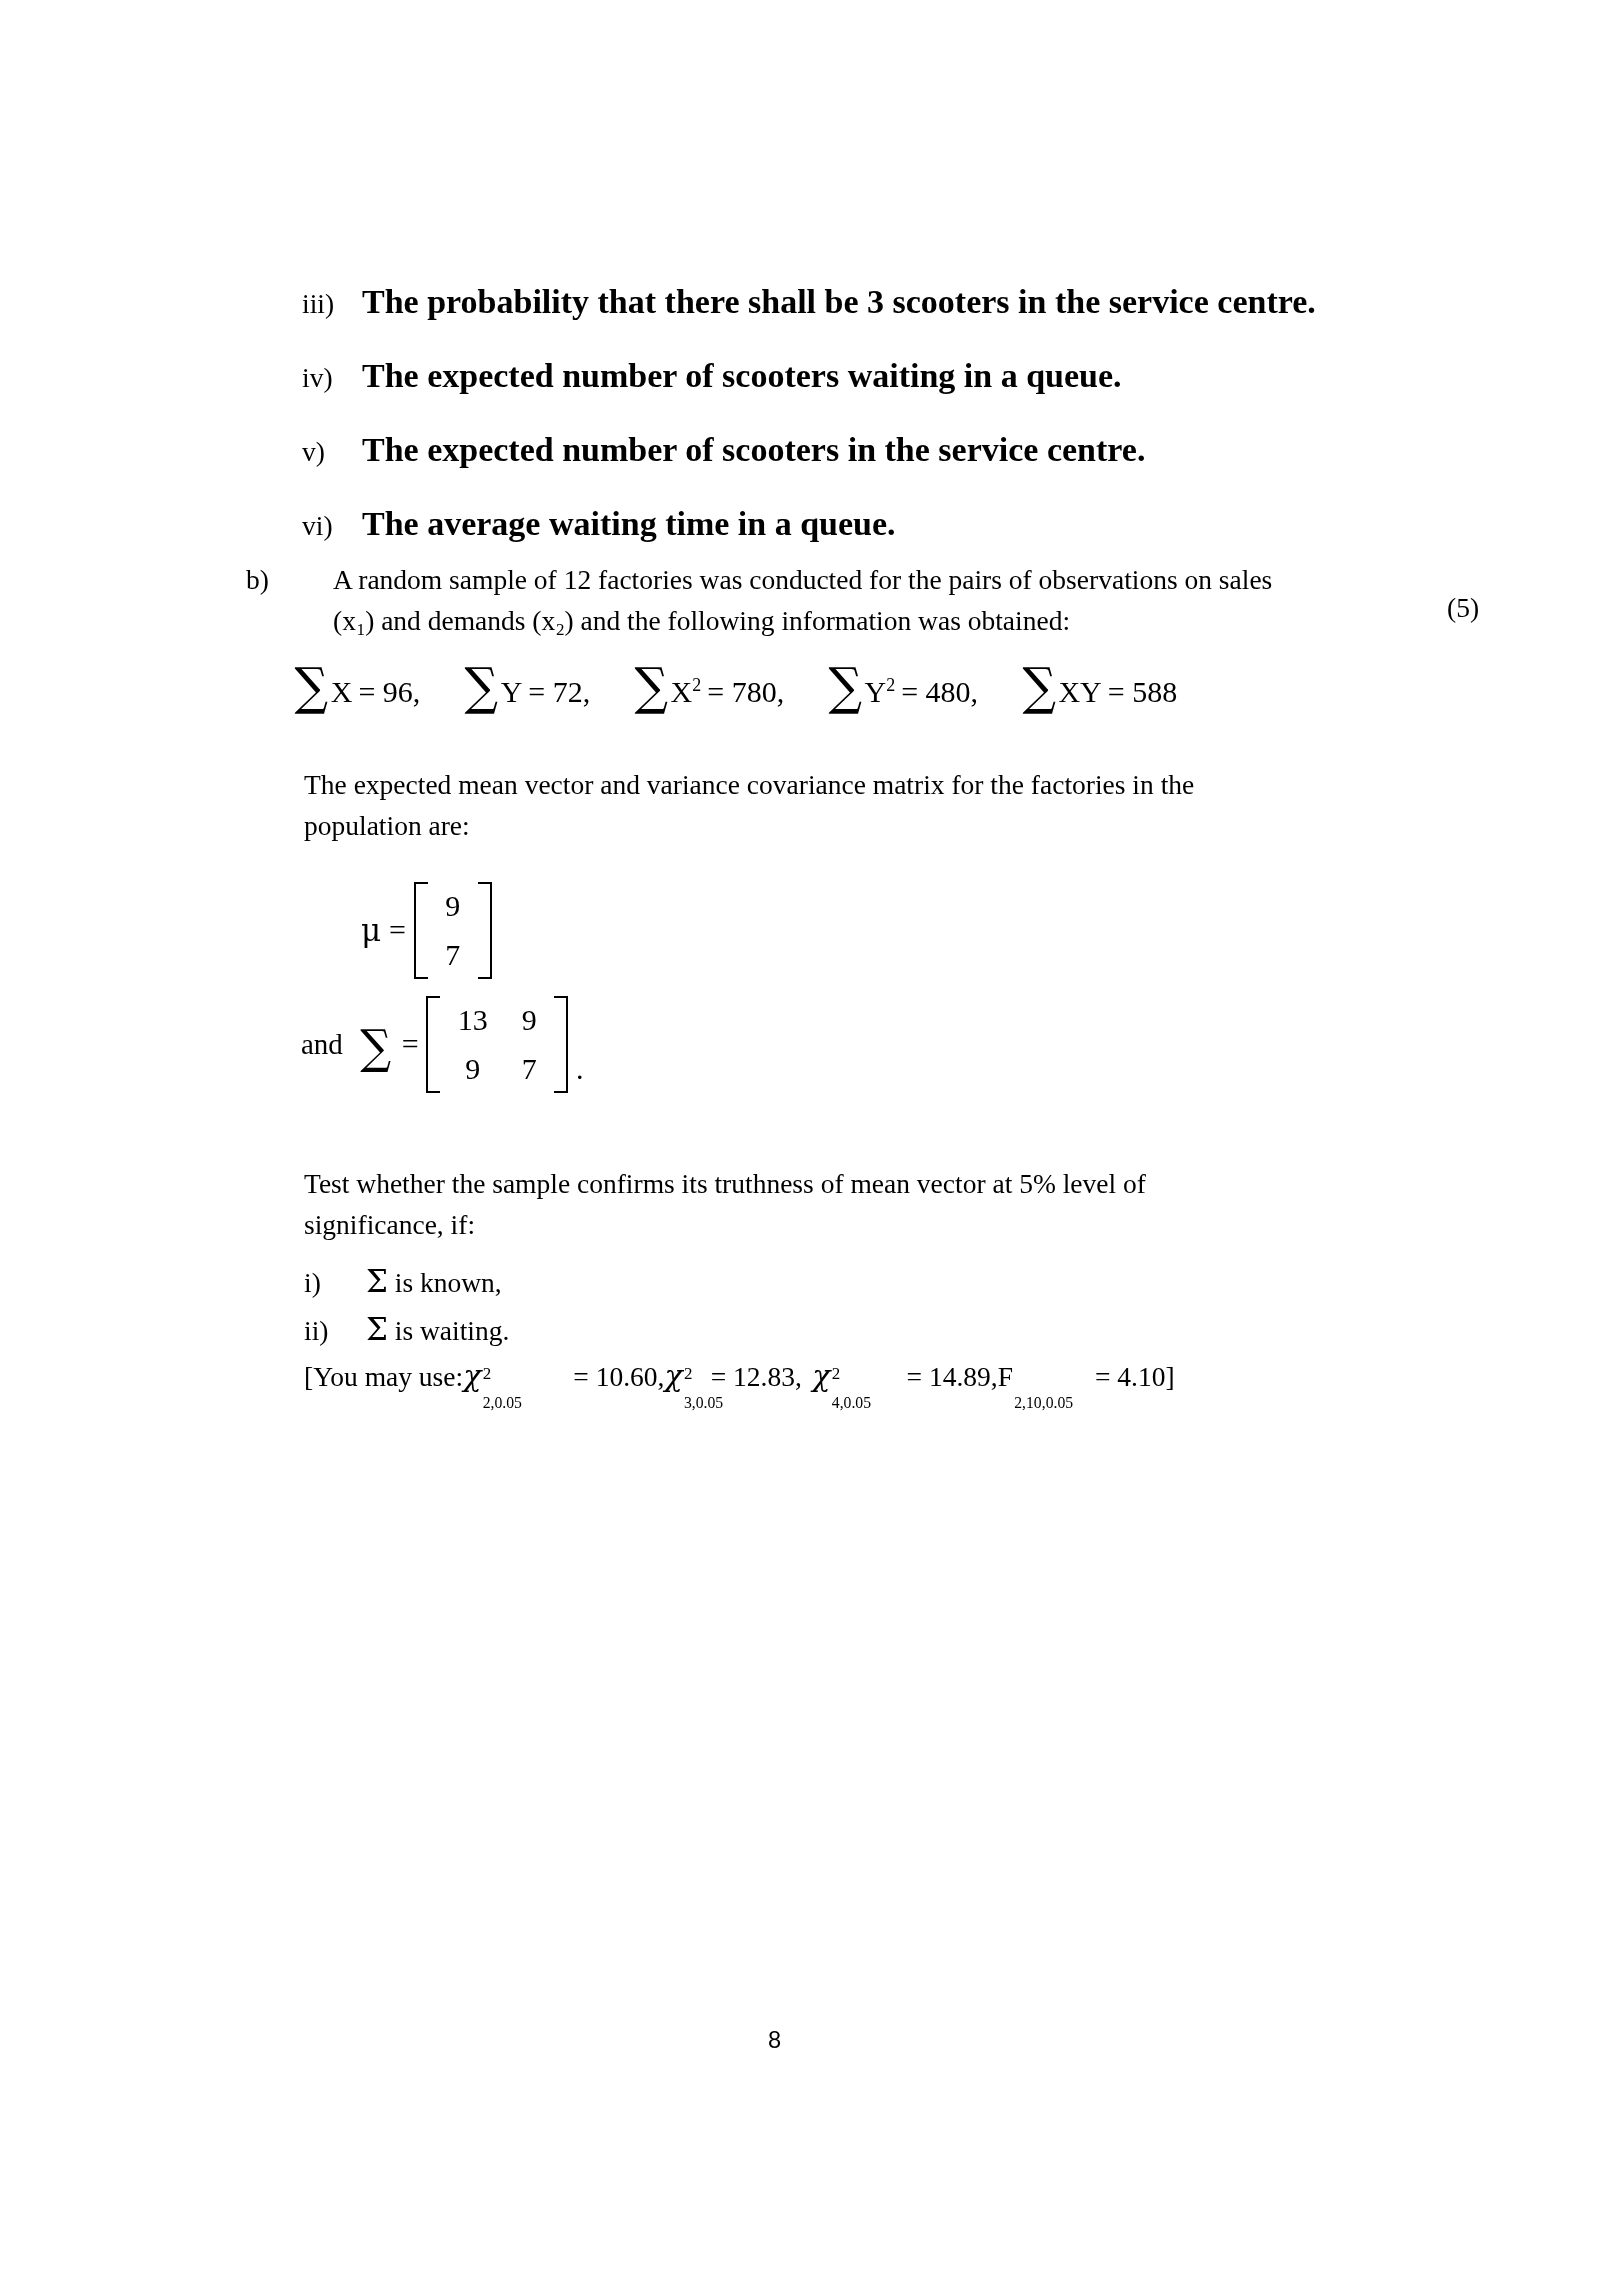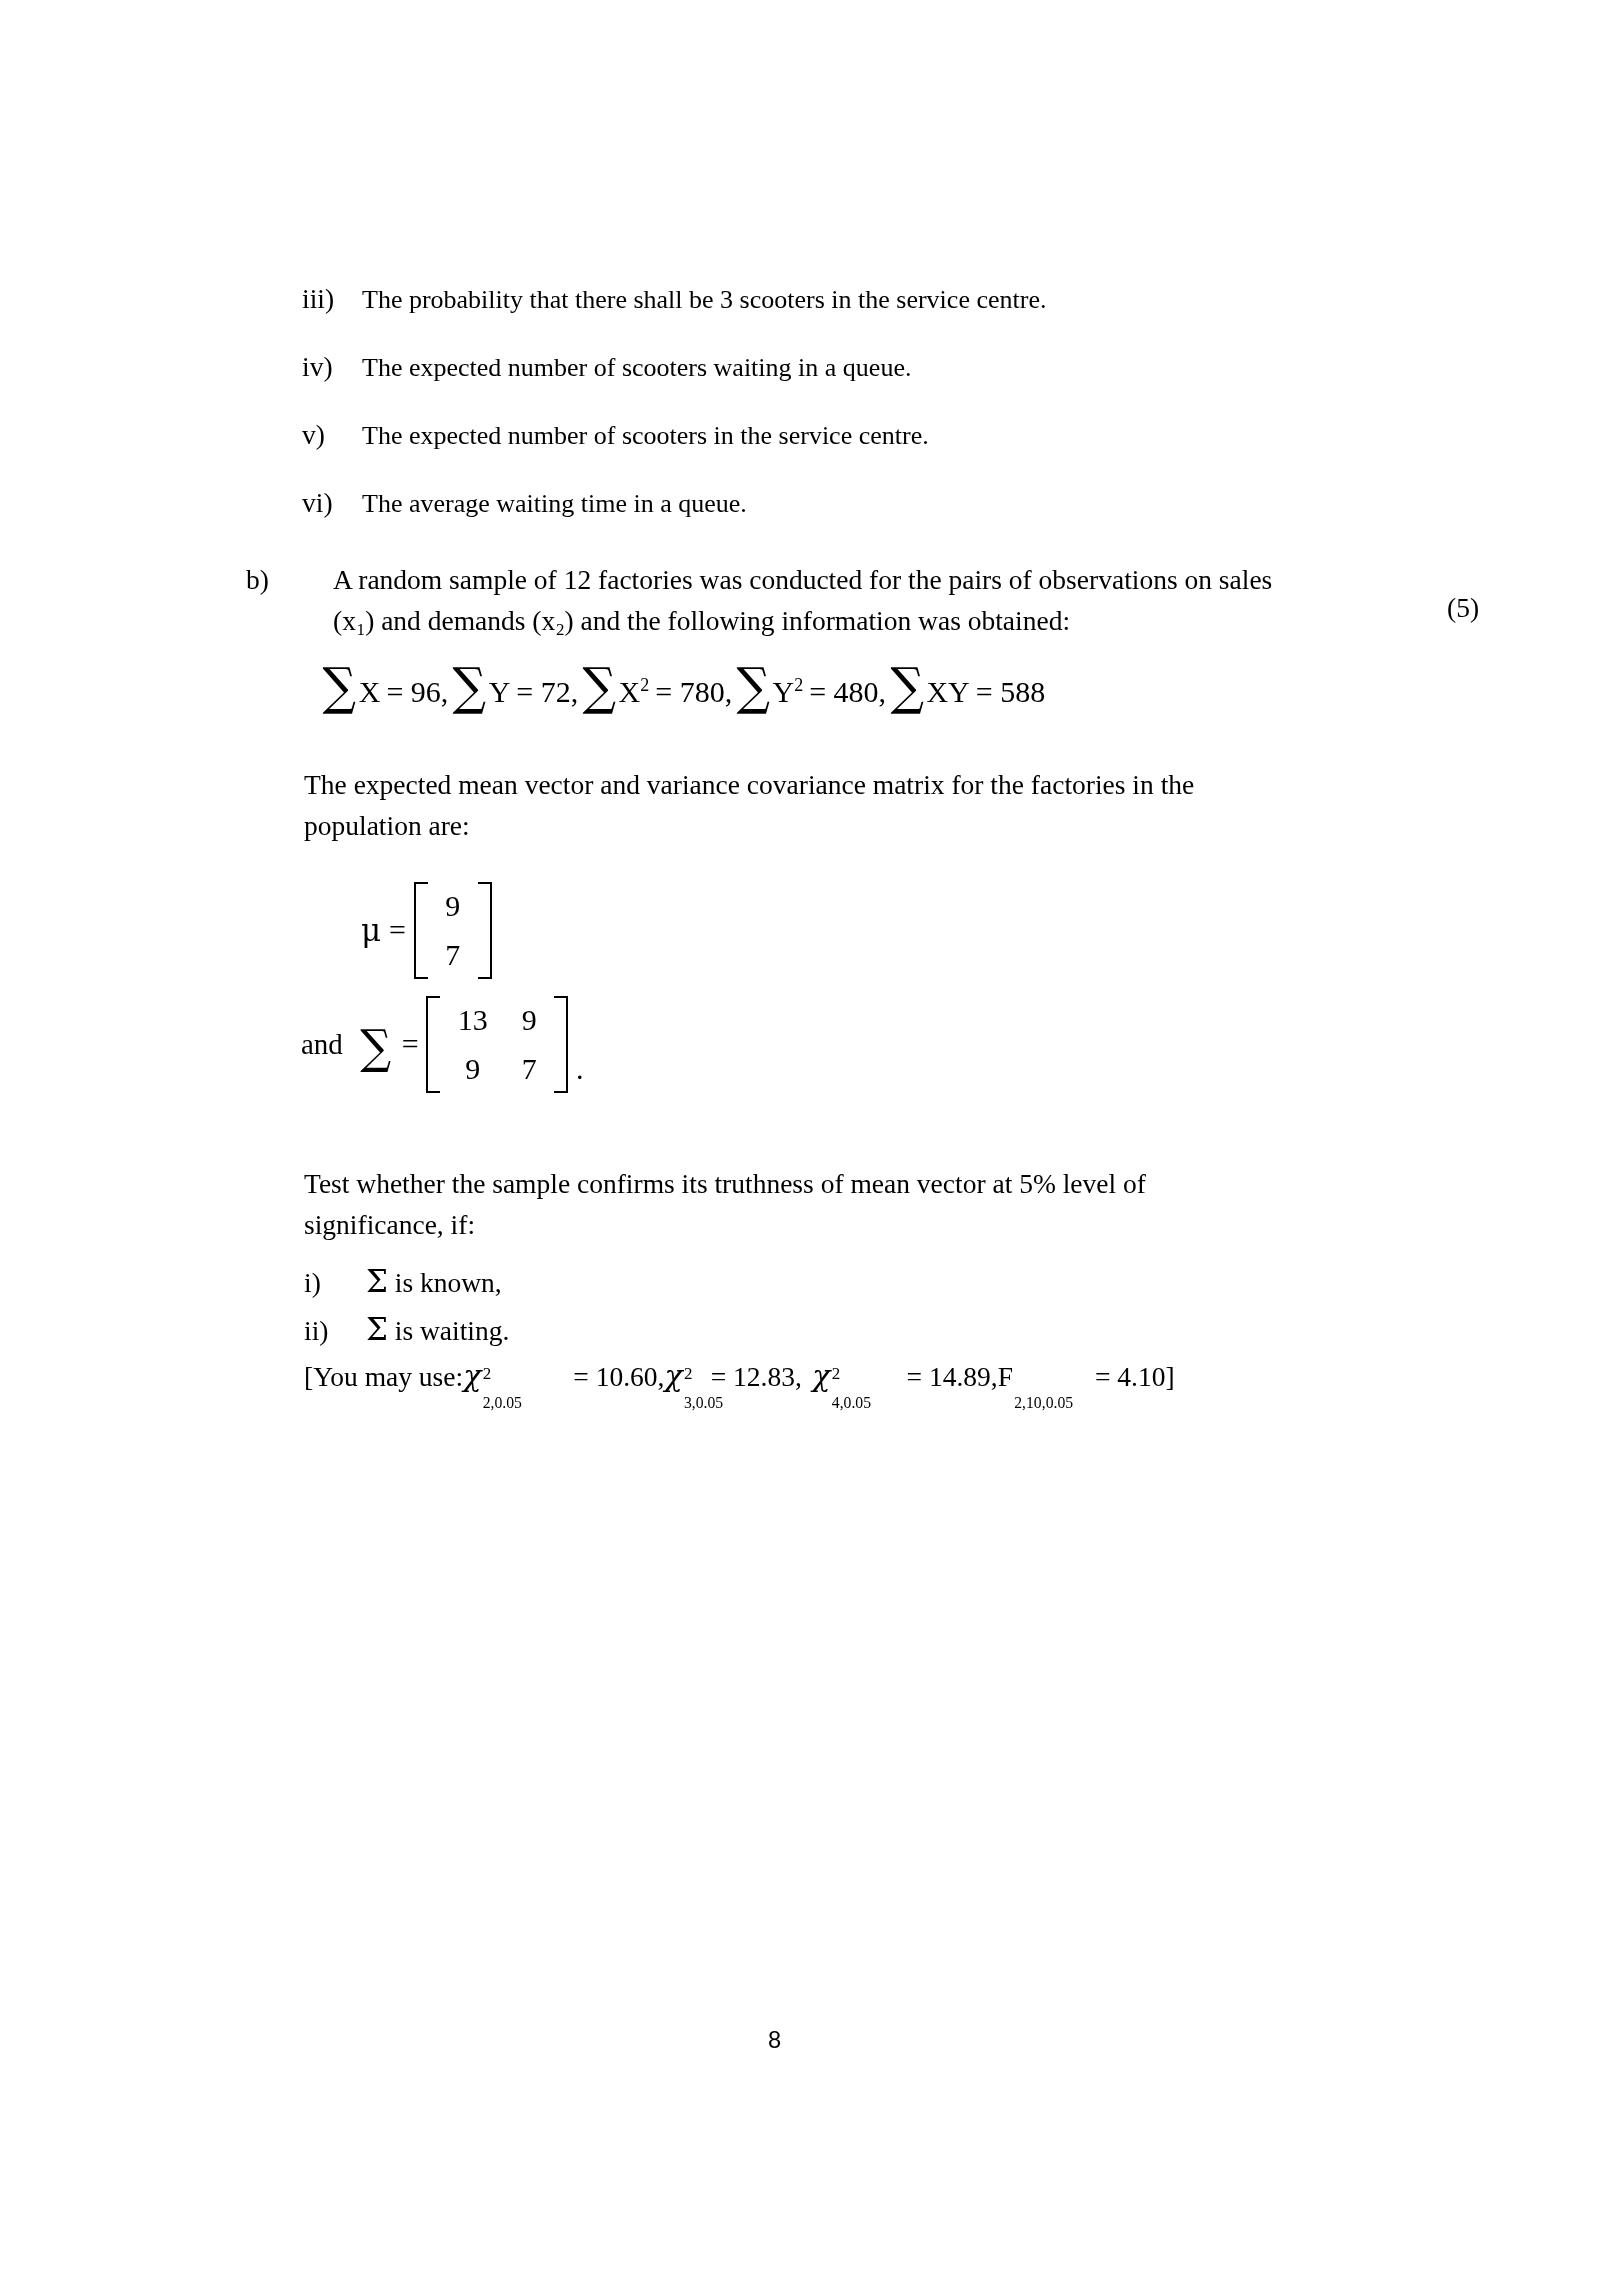--- a/index.html
+++ b/index.html
@@ -28,21 +28,22 @@
     display: flex;
     align-items: baseline;
     margin-bottom: 36px;
   }
   .rn-marker {
     width: 60px;
     flex: 0 0 60px;
     font-size: 27.5px;
   }
   .rn-text {
-    font-size: 26px;
+    font-size: 34px;
+    font-weight: bold;
   }
 
   
   .part-b {
     position: absolute;
     left: 246px;
     top: 559px;
     width: 1283px;
   }
   .pb-head {
@@ -84,26 +85,27 @@
     position: absolute;
     left: 304px;
     width: 1178px;
     font-size: 27.5px;
     line-height: 1.50;
   }
 
   
   .sum-eq {
     position: absolute;
-    left: 321px;
+    left: 293px;
     top: 666px;
     font-size: 30px;
     white-space: nowrap;
     display: flex;
     align-items: flex-start;
+    gap: 40px;
   }
   .bigsum {
     font-size: 51px;
     line-height: 0.75;
     font-family: "DejaVu Serif", "Liberation Serif", serif;
     display: inline-block;
     transform: translateY(2px) scaleX(0.92);
     margin-right: 1.3px;
   }
   .eqpart {

